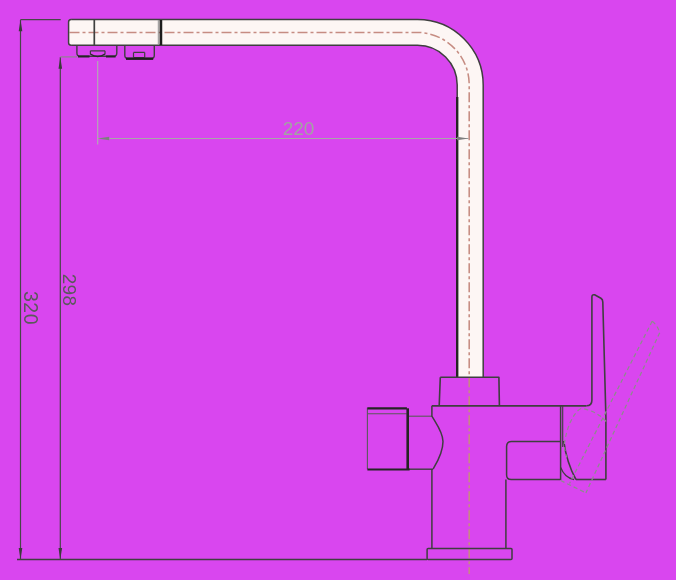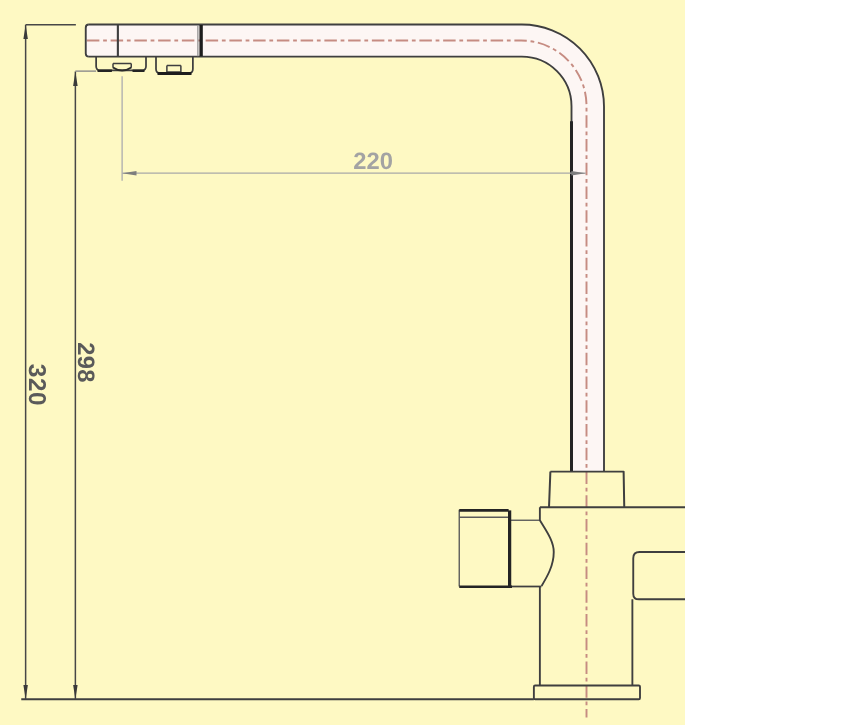--- a/index.html
+++ b/index.html
@@ -1,16 +1,16 @@
 <!DOCTYPE html>
 <html><head>
 <meta charset="utf-8">
 <style>
   html,body{margin:0;padding:0;background:#ffffff;}
-  #wrap{position:relative;width:548px;height:580px;background:#fef9c3;overflow:hidden;font-weight:bold;}
+  #wrap{position:relative;width:676px;height:580px;background:#d946ef;overflow:hidden;}
   svg{position:absolute;left:0;top:0;filter:blur(0.5px);}
   text{font-family:"Liberation Sans", sans-serif;}
 </style>
 </head>
 <body>
 <div id="wrap">
 <svg width="676" height="580" viewBox="0 0 676 580" fill="none" stroke-linejoin="round">
 
   <path d="M68.6,19.6 H417.5 A65.7,65.7 0 0 1 483.2,85.3 V377.3 H457.2 V85 A39.7,39.7 0 0 0 417.5,45.3 H68.6 Z" fill="#fdf6f4" stroke="none"></path>
 

